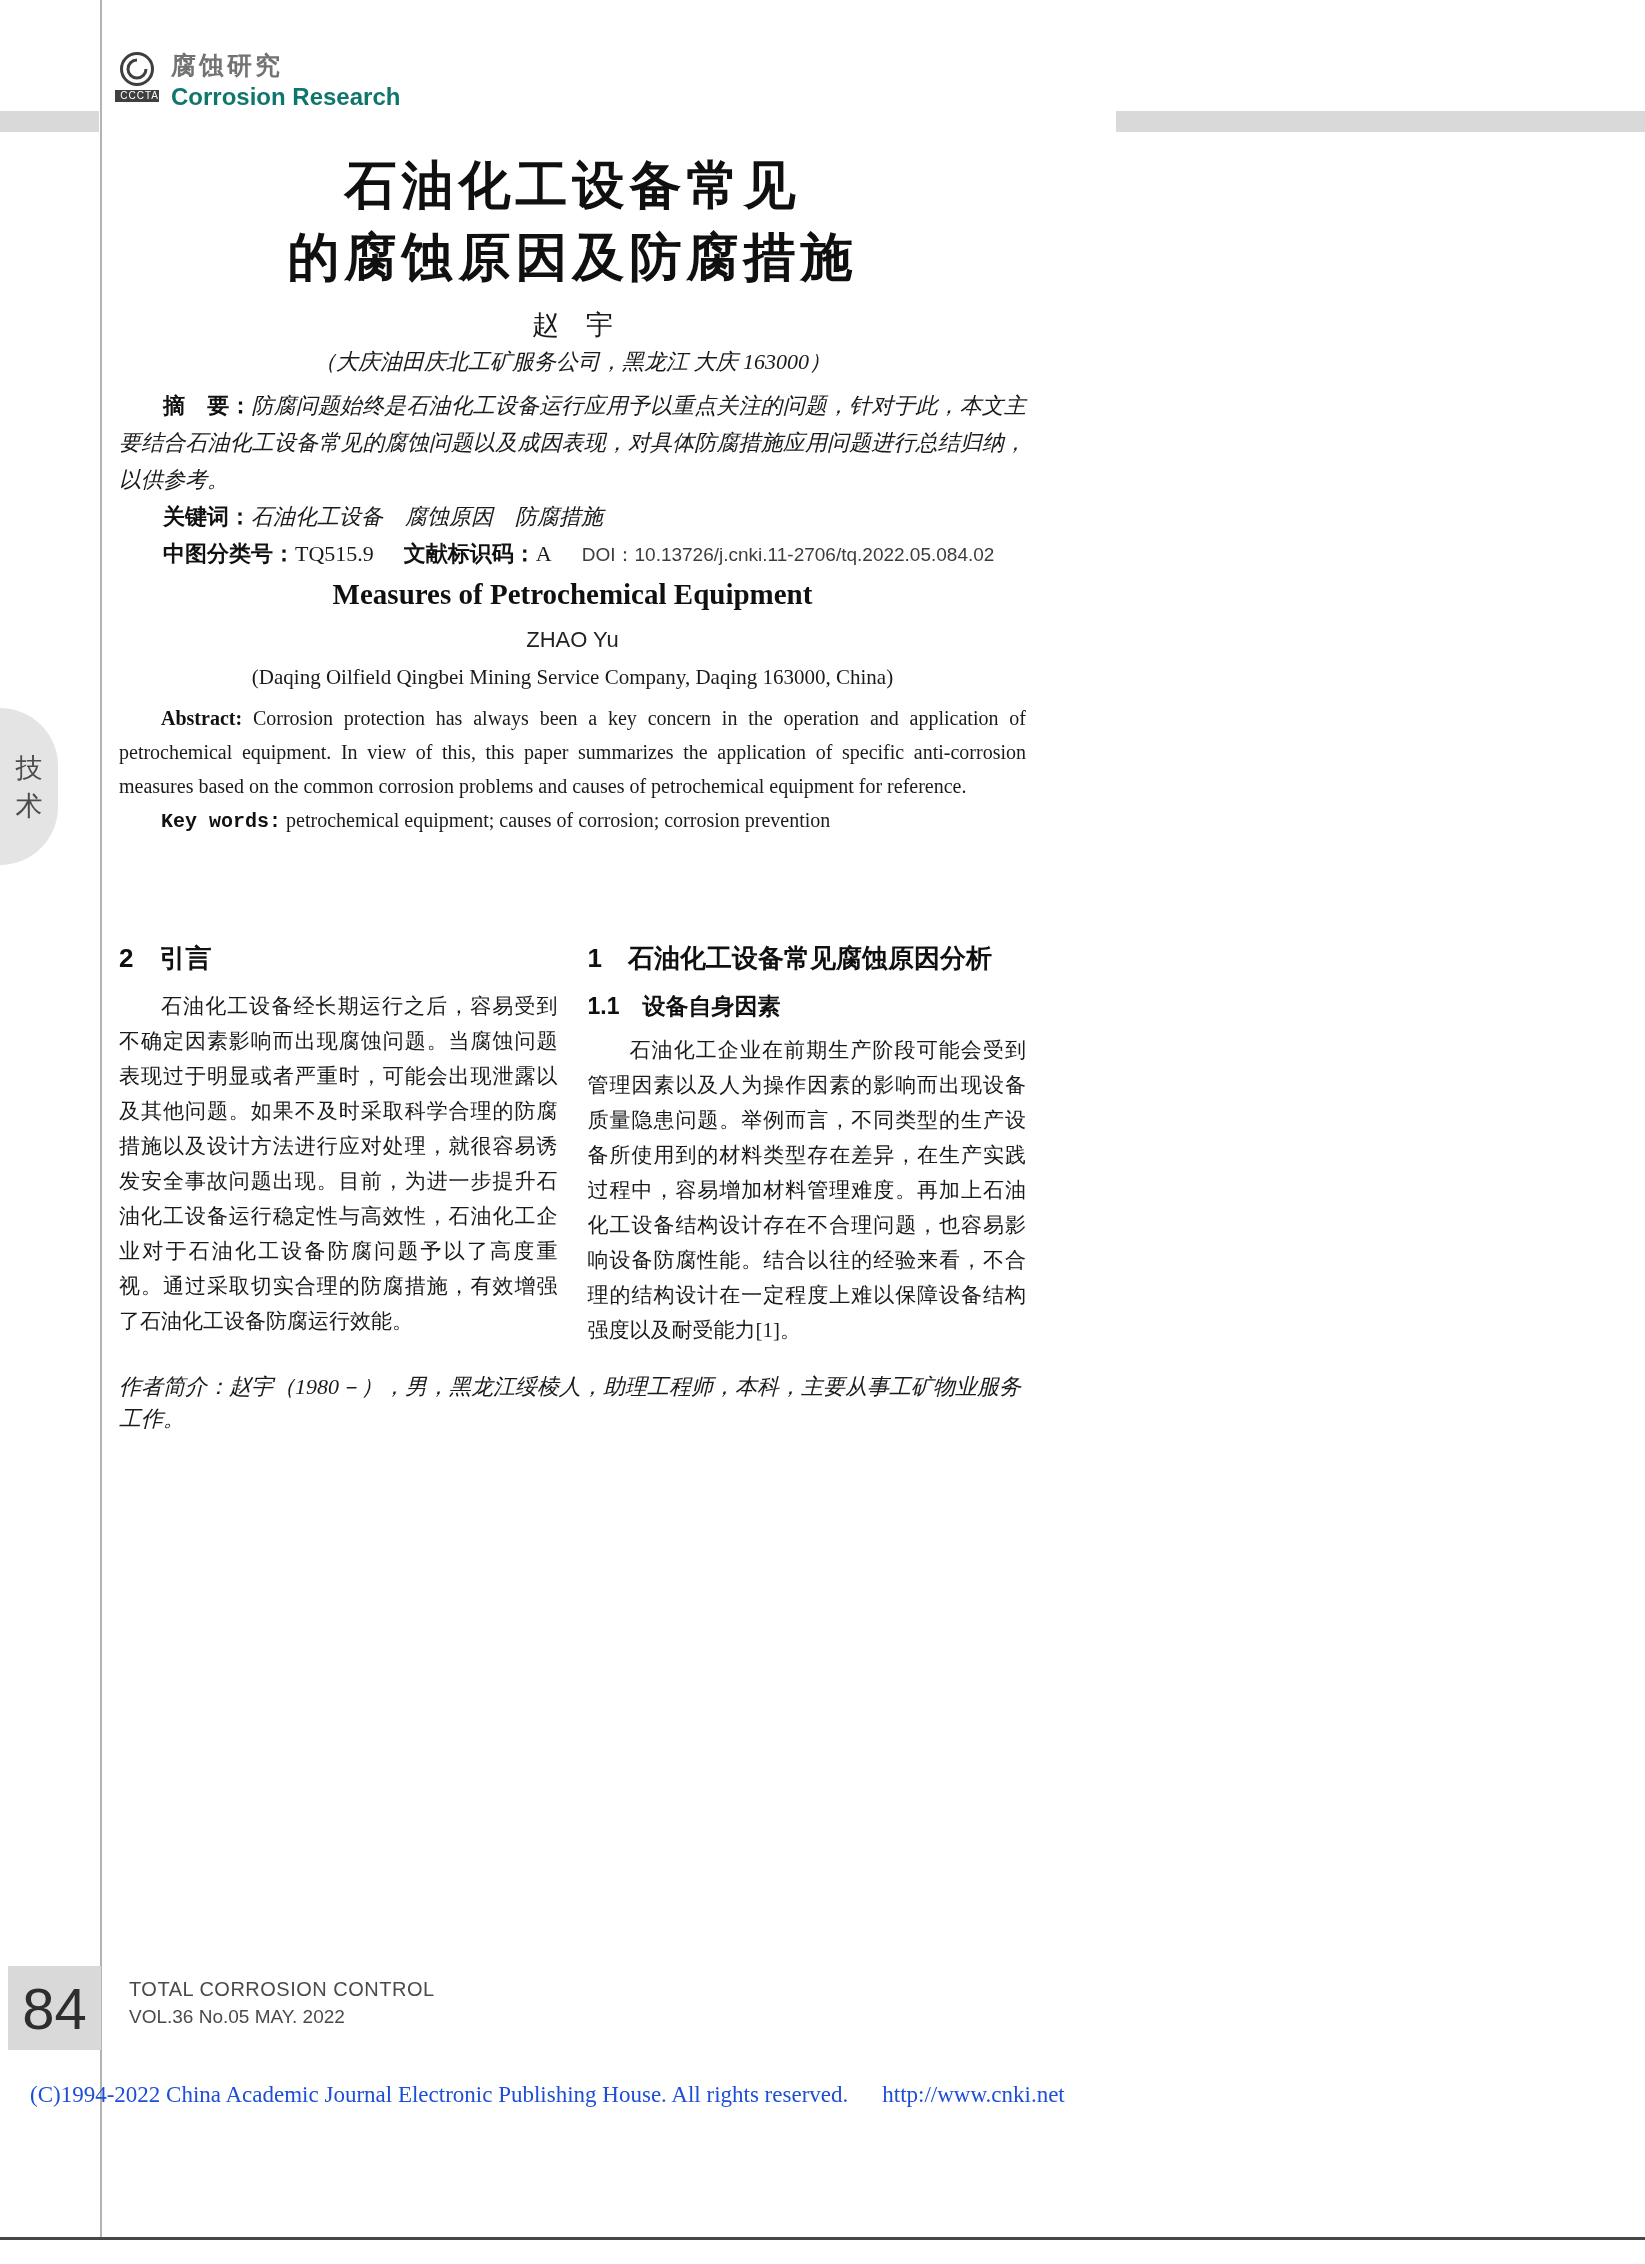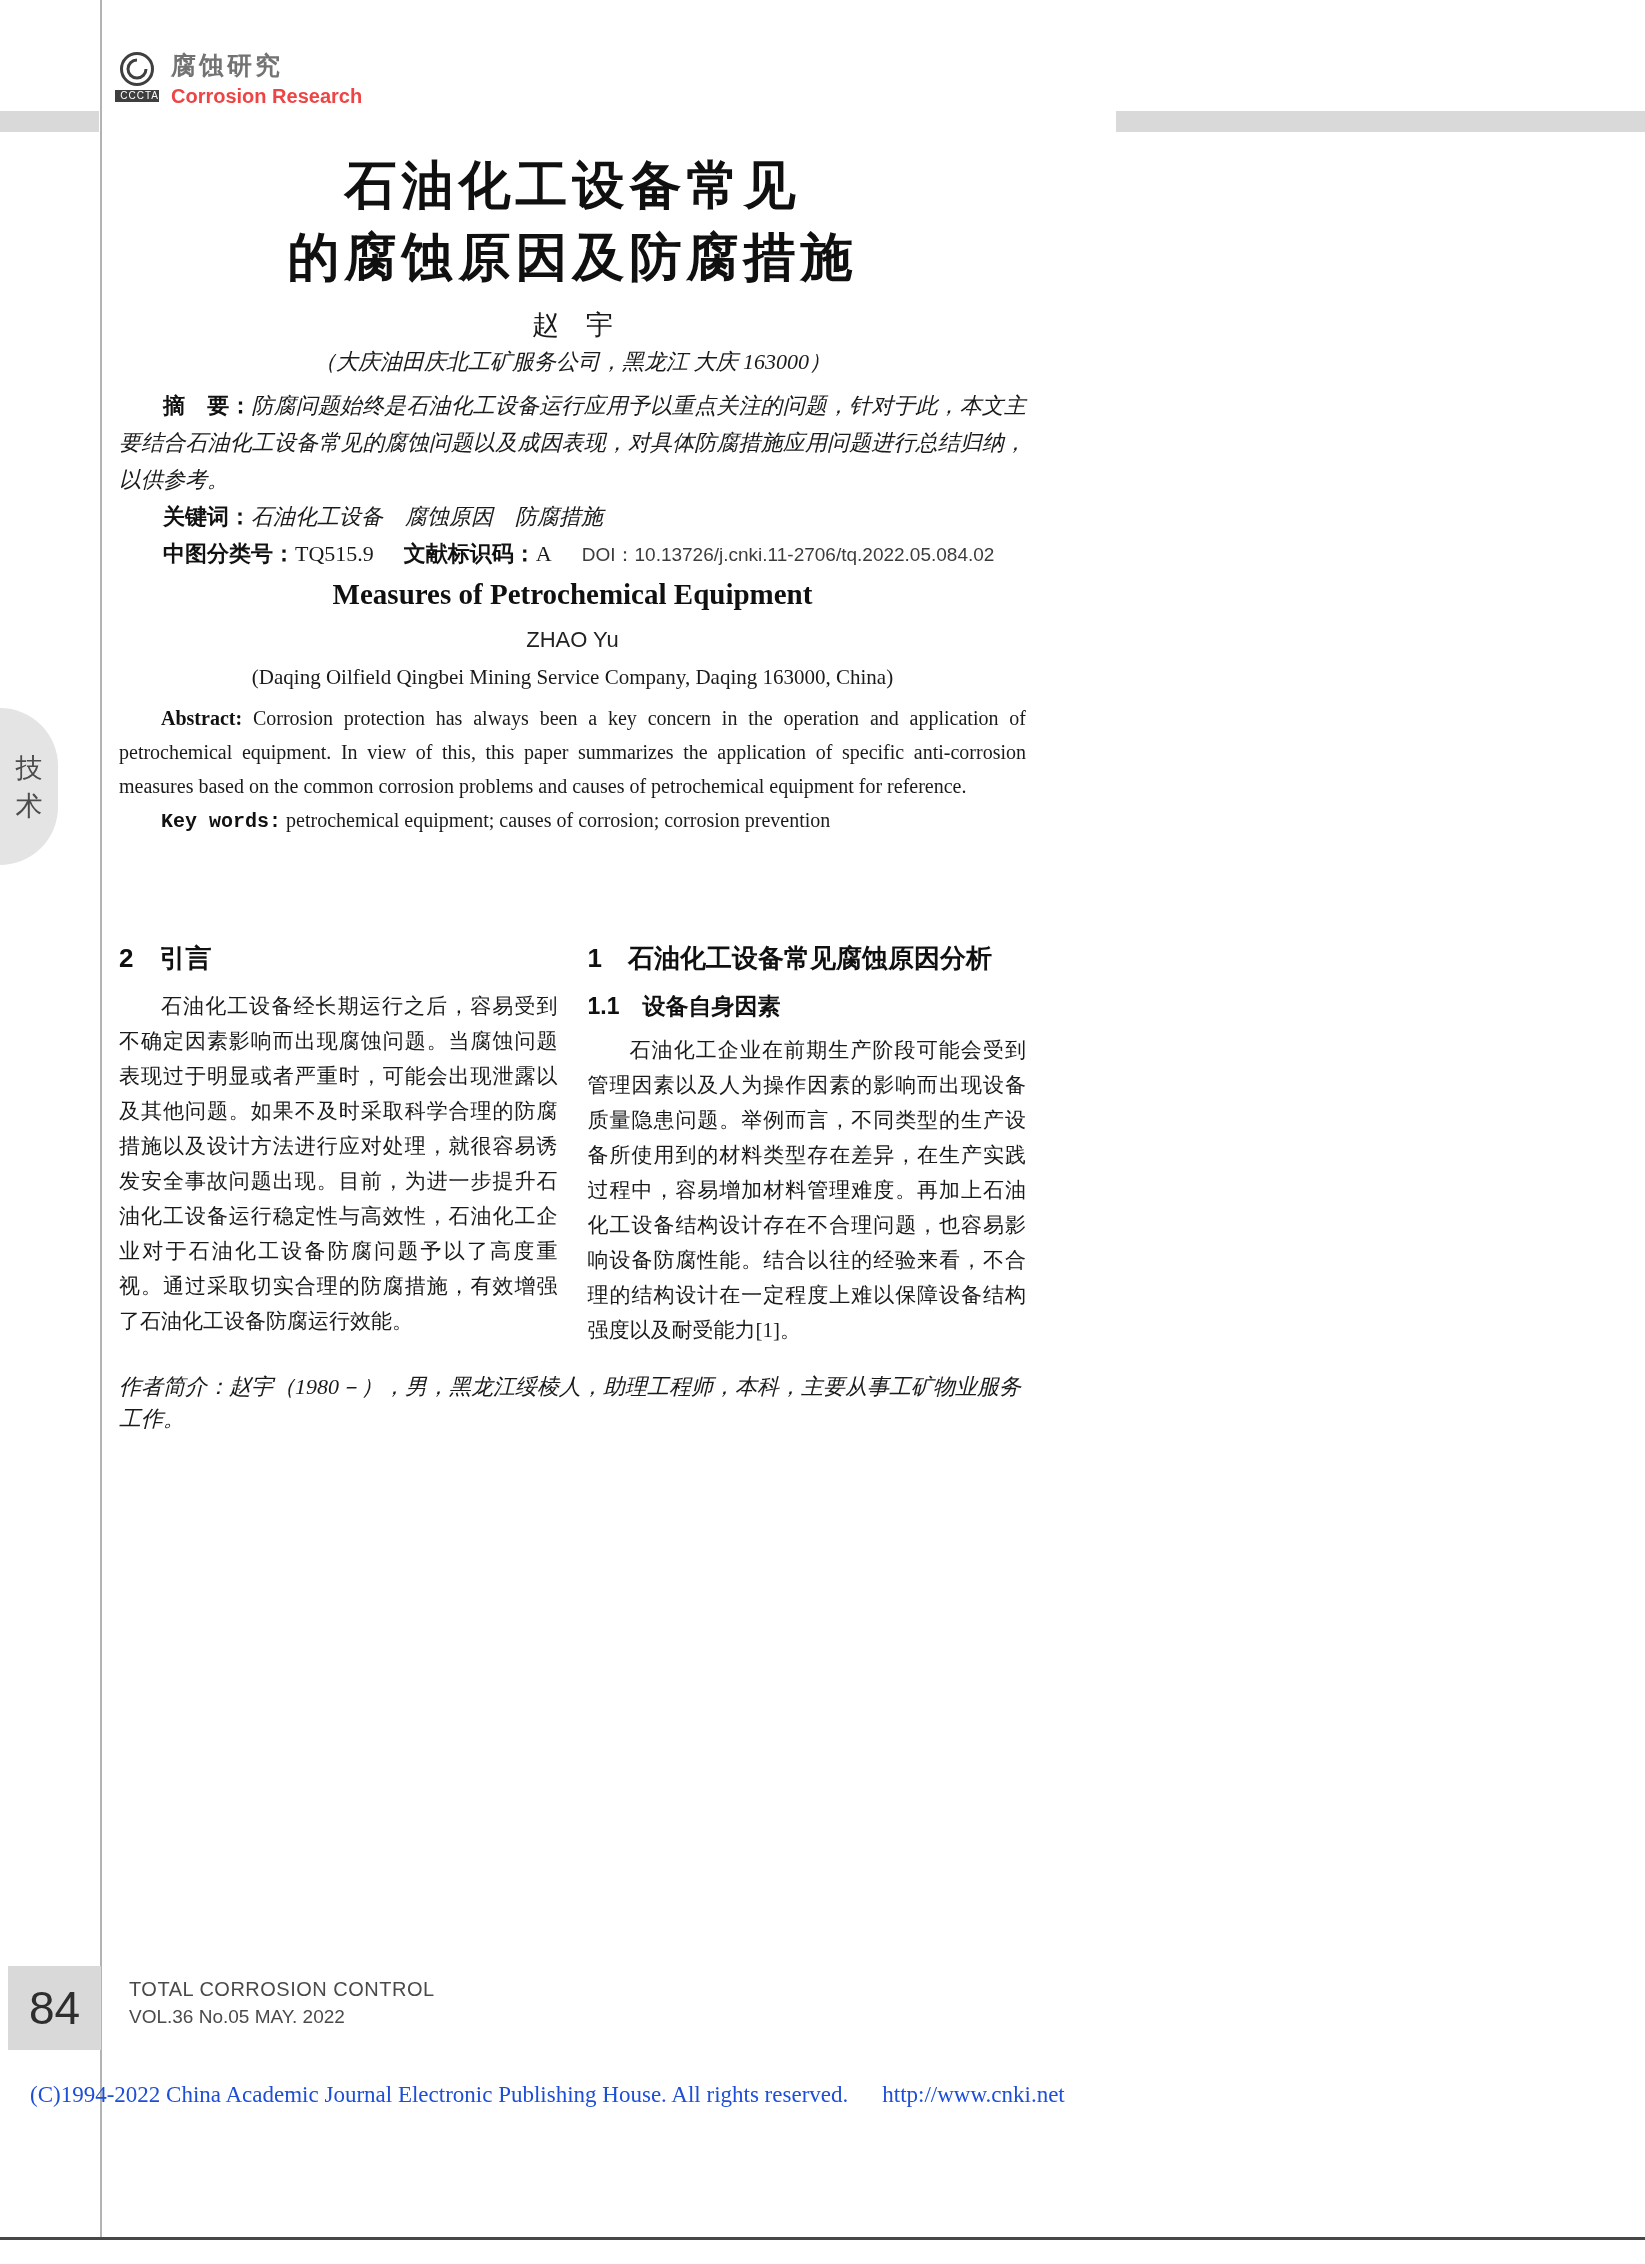--- a/index.html
+++ b/index.html
@@ -18,21 +18,21 @@
   .bar-left { left: 0; width: 99px; }
   .bar-right { left: 1116px; width: 529px; }
 
   .header { position: absolute; left: 115px; top: 50px; display: flex; align-items: flex-start; gap: 12px; }
   .logo { display: flex; flex-direction: column; align-items: center; width: 44px; }
   .logo-bar {
     background: #3f3f3f; color: #ffffff; width: 44px; text-align: right;
     font-family: "Liberation Sans", sans-serif; font-size: 10px; line-height: 12px; letter-spacing: 1px;
   }
   .journal-cn { font-family: "Liberation Sans", sans-serif; font-weight: bold; font-size: 25px; line-height: 30px; color: #737373; letter-spacing: 3px; }
-  .journal-en { font-family: "Liberation Sans", sans-serif; font-weight: bold; font-size: 20px; line-height: 25px; color: #ef4444; margin-top: 4px; }
+  .journal-en { font-family: "Liberation Sans", sans-serif; font-weight: bold; font-size: 24px; line-height: 25px; color: #0f766e; margin-top: 4px; }
 
   .side-tab {
     position: absolute; left: 0; top: 708px; width: 58px; height: 157px;
     background: #e4e4e4; border-radius: 0 95px 95px 0;
     display: flex; flex-direction: column; align-items: center; justify-content: center; gap: 6px;
   }
   .side-tab span { font-size: 27px; line-height: 32px; color: #4c4c4c; }
 
   .content { position: absolute; left: 119px; top: 149px; width: 907px; }
   .t1 {
@@ -66,21 +66,21 @@
     font-size: 23px; line-height: 30px; margin: 16px 0 12px 0; color: #101010;
   }
   .body-p { margin: 0; font-size: 21px; line-height: 35px; text-align: justify; text-indent: 42px; }
 
   .footnote { position: absolute; left: 119px; top: 1371px; width: 907px; font-size: 22px; line-height: 32px; font-style: italic; }
 
   .pagenum-box {
     position: absolute; left: 8px; top: 1966px; width: 93px; height: 84px;
     background: #d9d9d9; display: flex; align-items: center; justify-content: center;
   }
-  .pagenum { font-family: "Liberation Sans", sans-serif; font-size: 46px; color: #2e2e2e; }
+  .pagenum { font-family: "Liberation Sans", sans-serif; font-size: 58px; color: #2e2e2e; }
   .footer-info { position: absolute; left: 129px; top: 1976px; font-family: "Liberation Sans", sans-serif; color: #4a4a4a; }
   .fi1 { font-size: 20px; line-height: 27px; letter-spacing: 0.5px; }
   .fi2 { font-size: 19px; line-height: 27px; }
 
   .copyright { position: absolute; left: 30px; top: 2080px; font-size: 23px; line-height: 30px; color: #1d4ed8; white-space: nowrap; }
   .copyright .url { margin-left: 34px; }
   .bottom-rule { position: absolute; left: 0; top: 2237px; width: 1646px; height: 3px; background: #474747; }
 </style>
 </head>
 <body>

